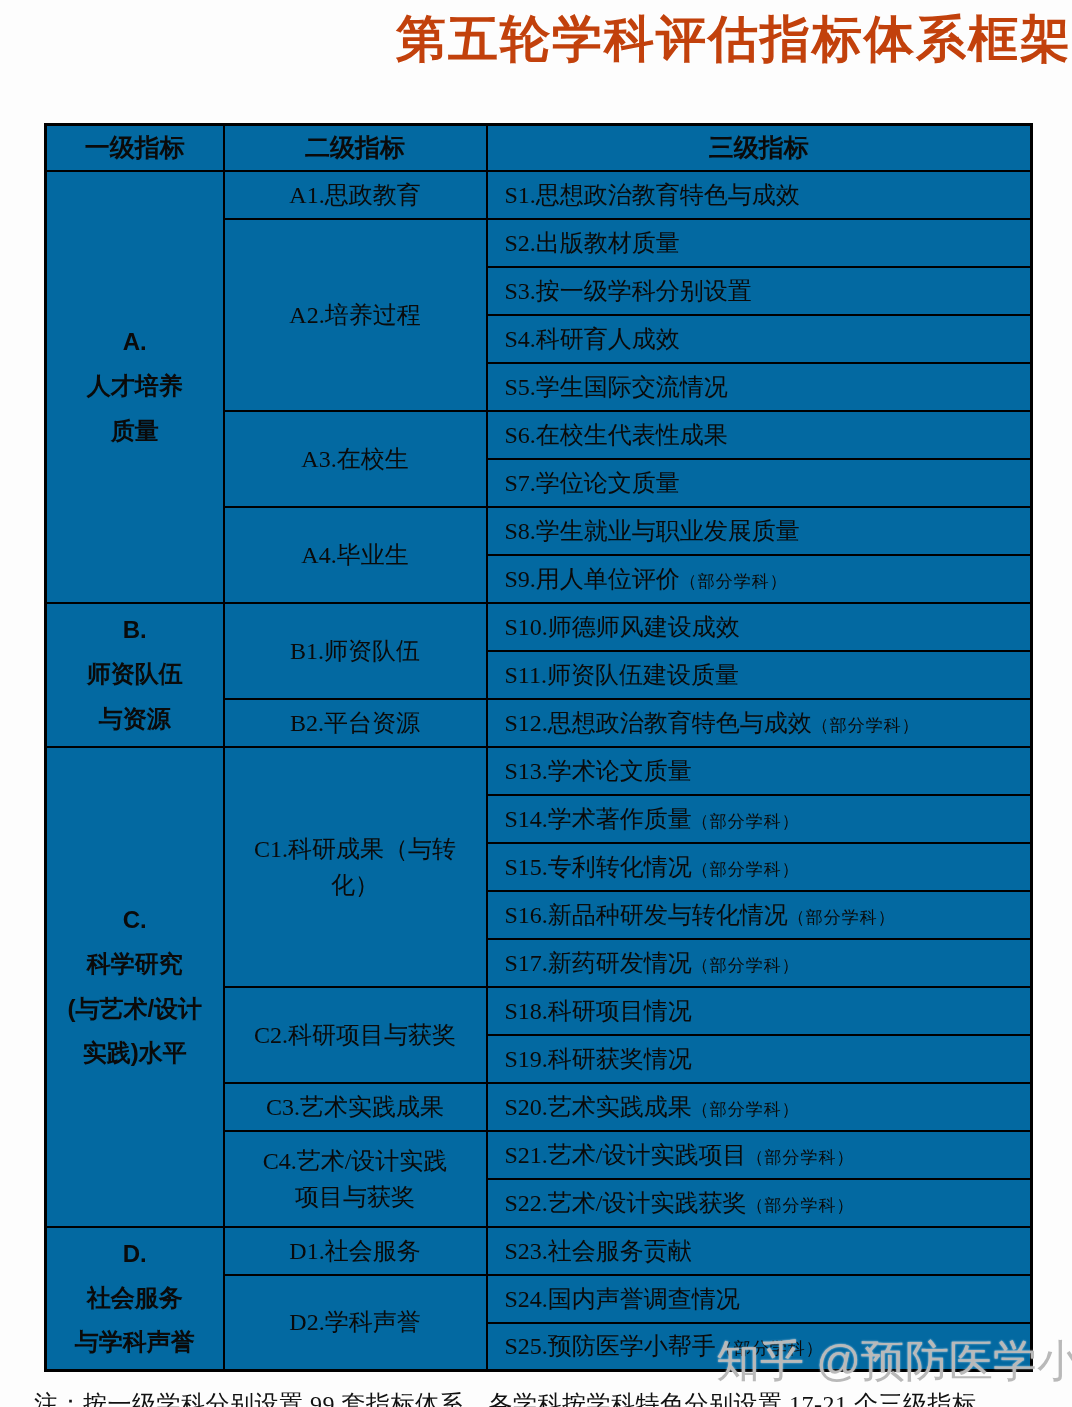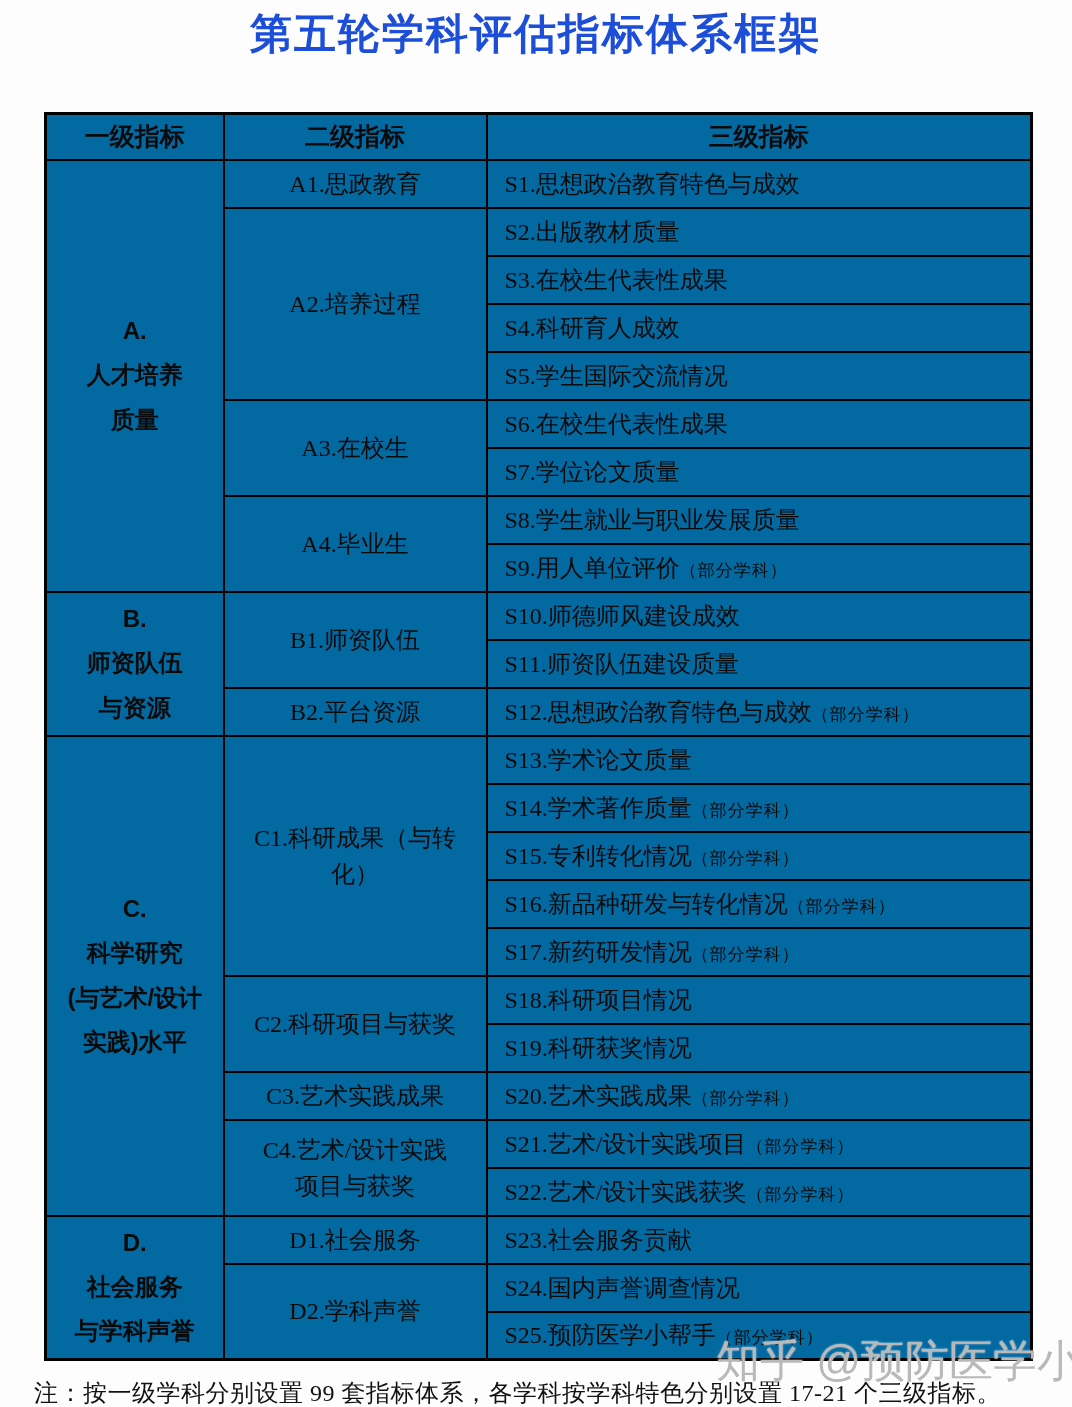--- a/index.html
+++ b/index.html
@@ -8,27 +8,27 @@
     width: 1072px;
     min-height: 1407px;
     font-family: "Liberation Serif", "DejaVu Serif", serif;
     color: #0a0a0a;
     position: relative;
     overflow: hidden;
   }
   .page { position: relative; width: 1072px; min-height: 1407px; }
 
   .doc-title {
-    text-align: center;
+    text-align: right;
     font-family: "Liberation Sans", "DejaVu Sans", sans-serif;
     font-weight: bold;
-    font-size: 42px;
+    font-size: 50px;
     letter-spacing: 2px;
     padding-top: 6px;
-    color: #1d4ed8;
+    color: #c2410c;
   }
 
   table.framework {
     border-collapse: collapse;
     table-layout: fixed;
     width: 986px;
     margin: 50px 0 0 44px;
     border: 3px solid #000;
     background: #0369a1;
   }
@@ -122,21 +122,21 @@
 人才培养
 质量</td>
         <td class="lvl2">A1.思政教育</td>
         <td class="lvl3"><span>S1.思想政治教育特色与成效</span><span class="part-note"></span></td>
       </tr>
       <tr>
         <td class="lvl2" rowspan="4">A2.培养过程</td>
         <td class="lvl3"><span>S2.出版教材质量</span><span class="part-note"></span></td>
       </tr>
       <tr>
-        <td class="lvl3"><span>S3.在校生代表性成果</span><span class="part-note"></span></td>
+        <td class="lvl3"><span>S3.按一级学科分别设置</span><span class="part-note"></span></td>
       </tr>
       <tr>
         <td class="lvl3"><span>S4.科研育人成效</span><span class="part-note"></span></td>
       </tr>
       <tr>
         <td class="lvl3"><span>S5.学生国际交流情况</span><span class="part-note"></span></td>
       </tr>
       <tr>
         <td class="lvl2" rowspan="2">A3.在校生</td>
         <td class="lvl3"><span>S6.在校生代表性成果</span><span class="part-note"></span></td>

